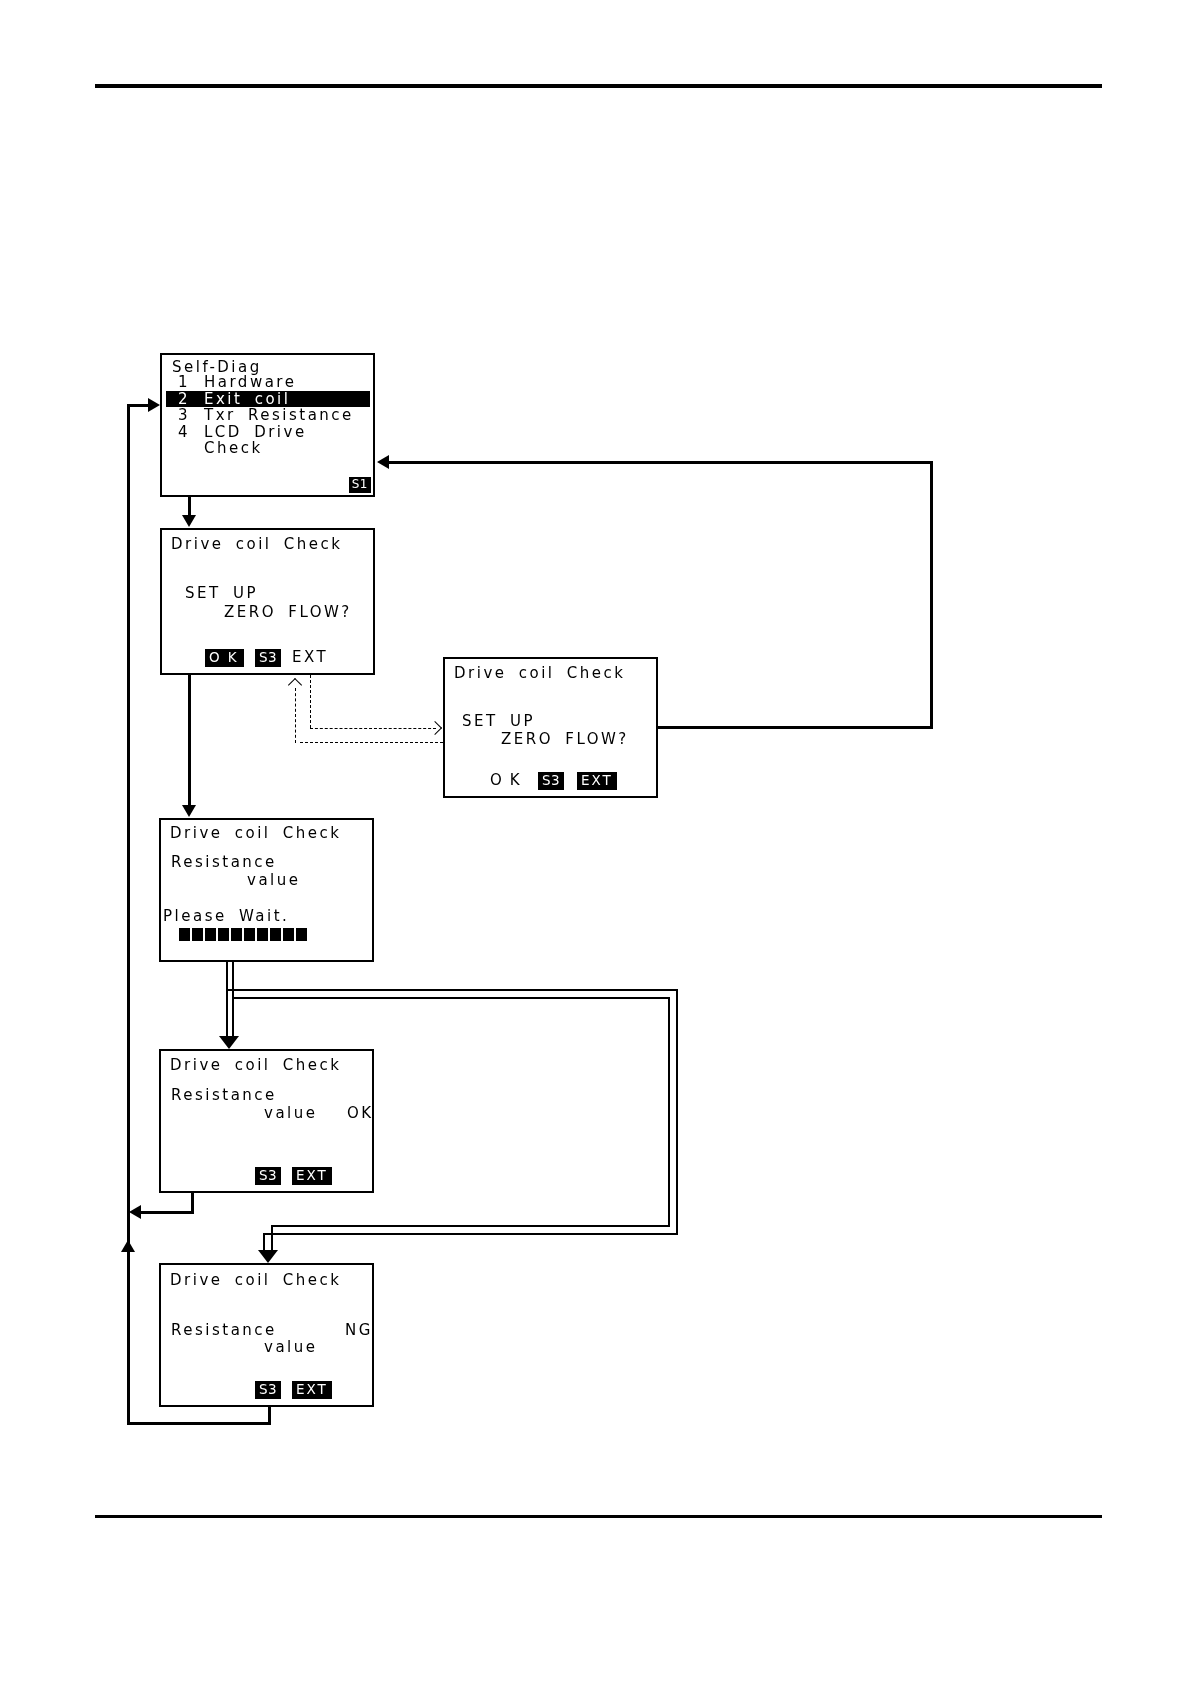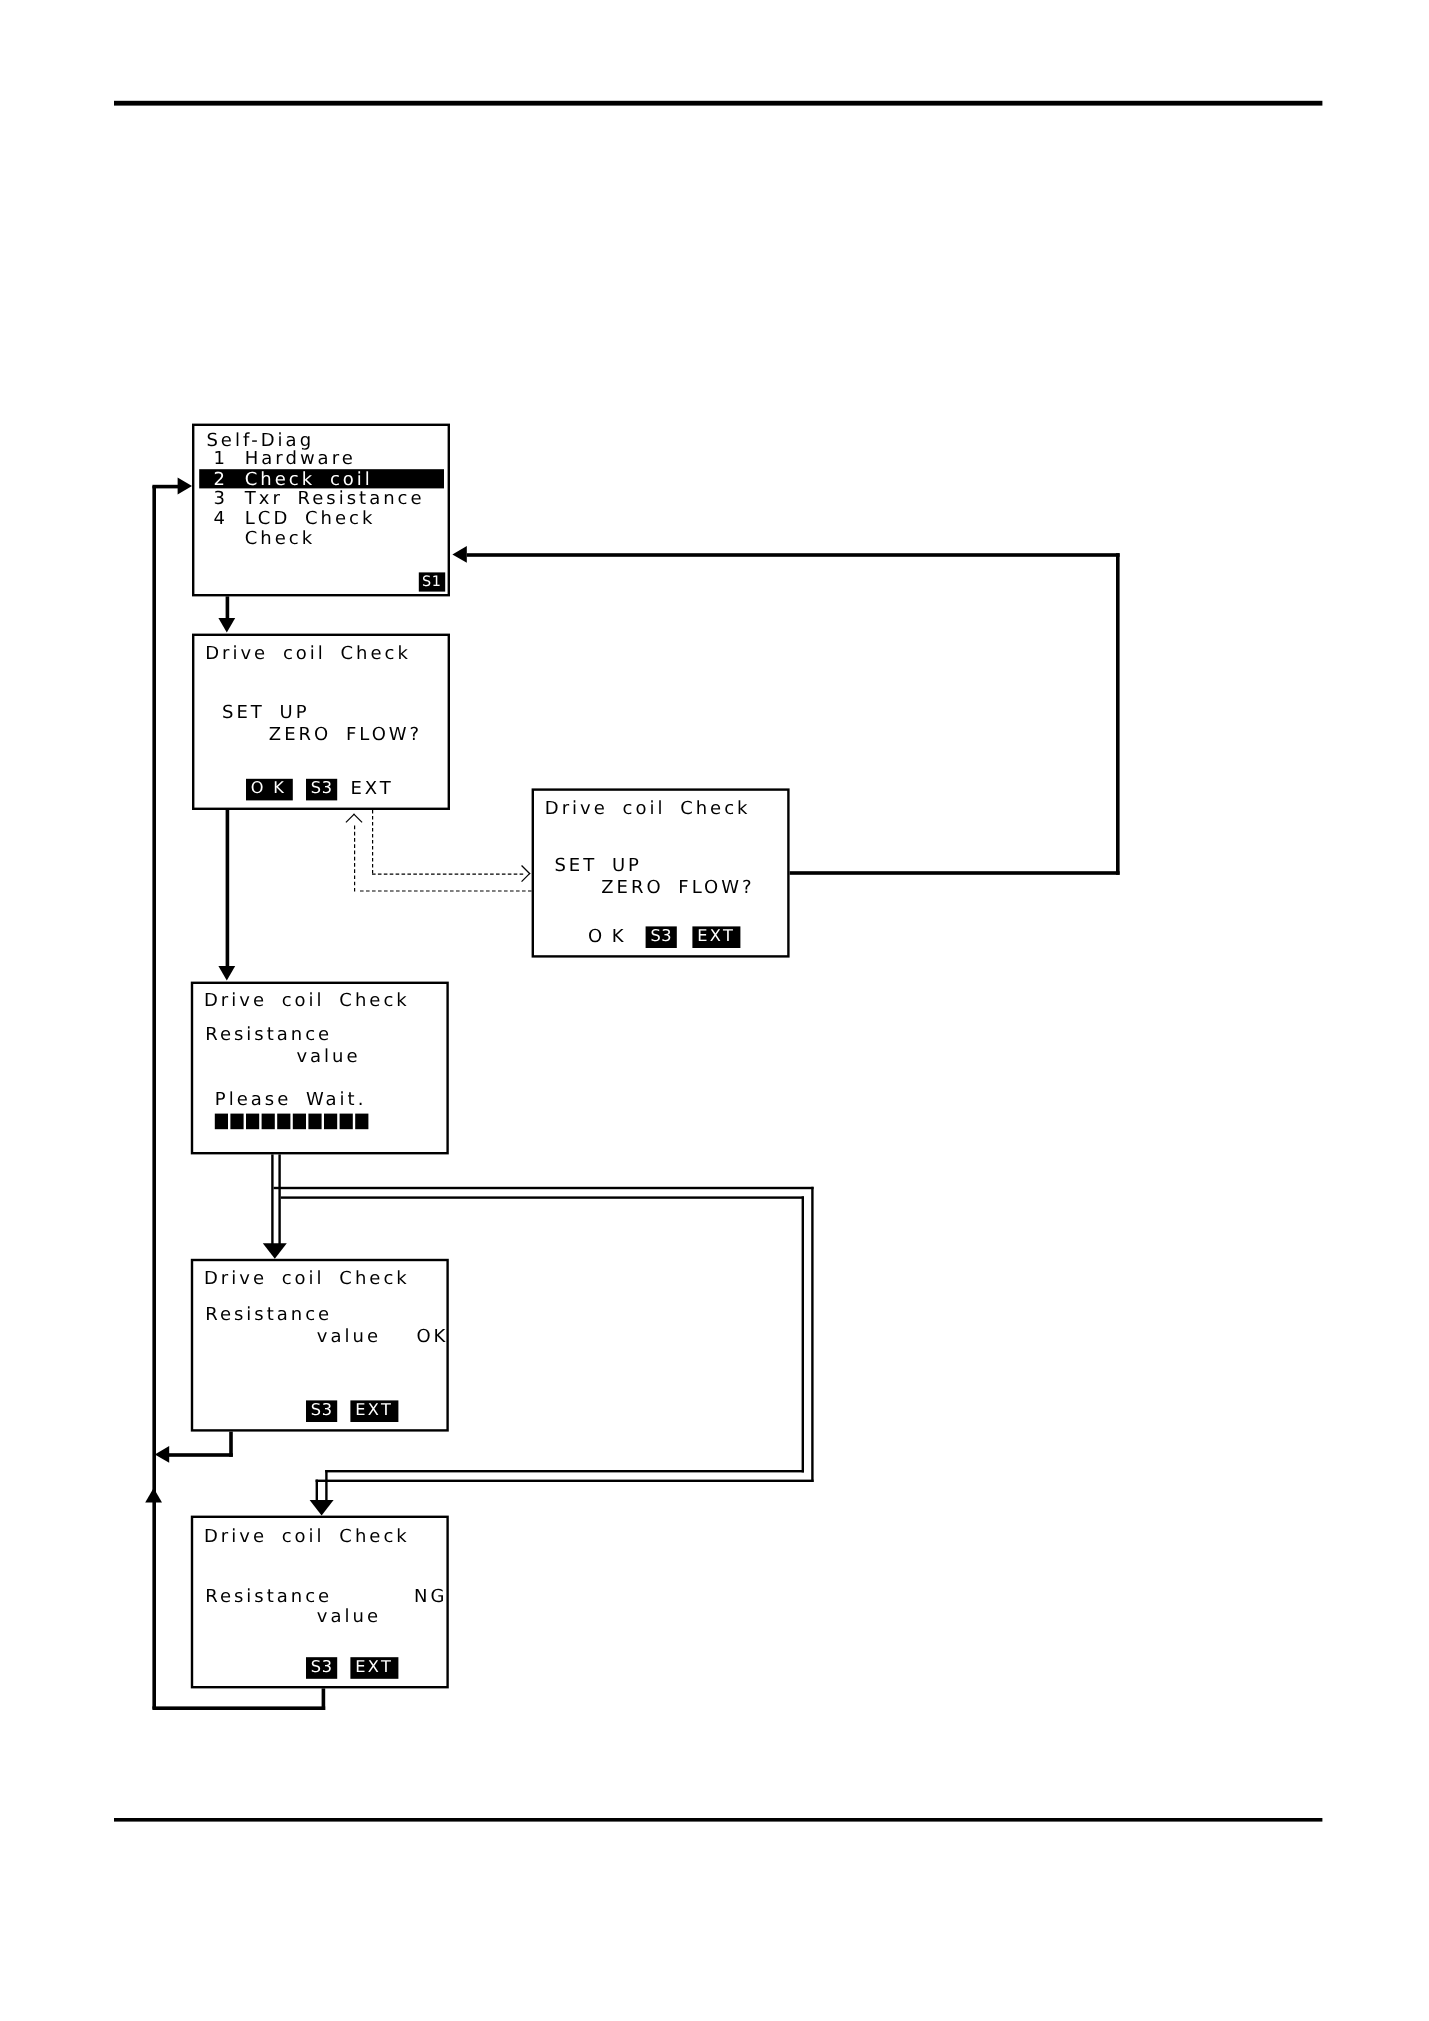--- a/index.html
+++ b/index.html
@@ -45,29 +45,29 @@
 
   <div class="box" style="left:160px;top:353px;height:144px;">
     <span class="t" style="left:10px;top:4px;">Self-Diag</span>
     <div class="menu">
       <div class="mrow">
         <span class="mnum">1</span>
         <span>Hardware</span>
       </div>
       <div class="mrow hl">
         <span class="mnum">2</span>
-        <span>Check coil</span>
+        <span>Exit coil</span>
       </div>
       <div class="mrow">
         <span class="mnum">3</span>
         <span>Txr Resistance</span>
       </div>
       <div class="mrow">
         <span class="mnum">4</span>
-        <span>LCD Check</span>
+        <span>LCD Drive</span>
       </div>
       <div class="mrow">
         <span class="mnum"></span>
         <span>Check</span>
       </div>
     </div>
     <span class="s1badge">S1</span>
   </div>
 
   <div class="box" style="left:160px;top:528px;height:147px;">
@@ -85,21 +85,21 @@
     <span class="t" style="left:56px;top:72px;">ZERO FLOW?</span>
     <span class="t" style="left:45px;bottom:8px;letter-spacing:8px;">OK</span>
     <span class="kbadge sq" style="left:93px;bottom:6px;">S3</span>
     <span class="kbadge" style="left:132px;bottom:6px;">EXT</span>
   </div>
 
   <div class="box" style="left:159px;top:818px;height:144px;">
     <span class="t" style="left:9px;top:5px;">Drive coil Check</span>
     <span class="t" style="left:10px;top:34px;">Resistance</span>
     <span class="t" style="left:86px;top:52px;">value</span>
-    <span class="t" style="left:18px;top:88px;">Please Wait.</span>
+    <span class="t" style="left:2px;top:88px;">Please Wait.</span>
     <div id="progress"><span class="pblock"></span><span class="pblock"></span><span class="pblock"></span><span class="pblock"></span><span class="pblock"></span><span class="pblock"></span><span class="pblock"></span><span class="pblock"></span><span class="pblock"></span><span class="pblock"></span></div>
   </div>
 
   <div class="box" style="left:159px;top:1049px;height:144px;">
     <span class="t" style="left:9px;top:6px;">Drive coil Check</span>
     <span class="t" style="left:10px;top:36px;">Resistance</span>
     <span class="t" style="left:103px;top:54px;">value</span>
     <span class="t" style="left:186px;top:54px;">OK</span>
     <span class="kbadge sq" style="left:94px;bottom:6px;">S3</span>
     <span class="kbadge" style="left:131px;bottom:6px;">EXT</span>

